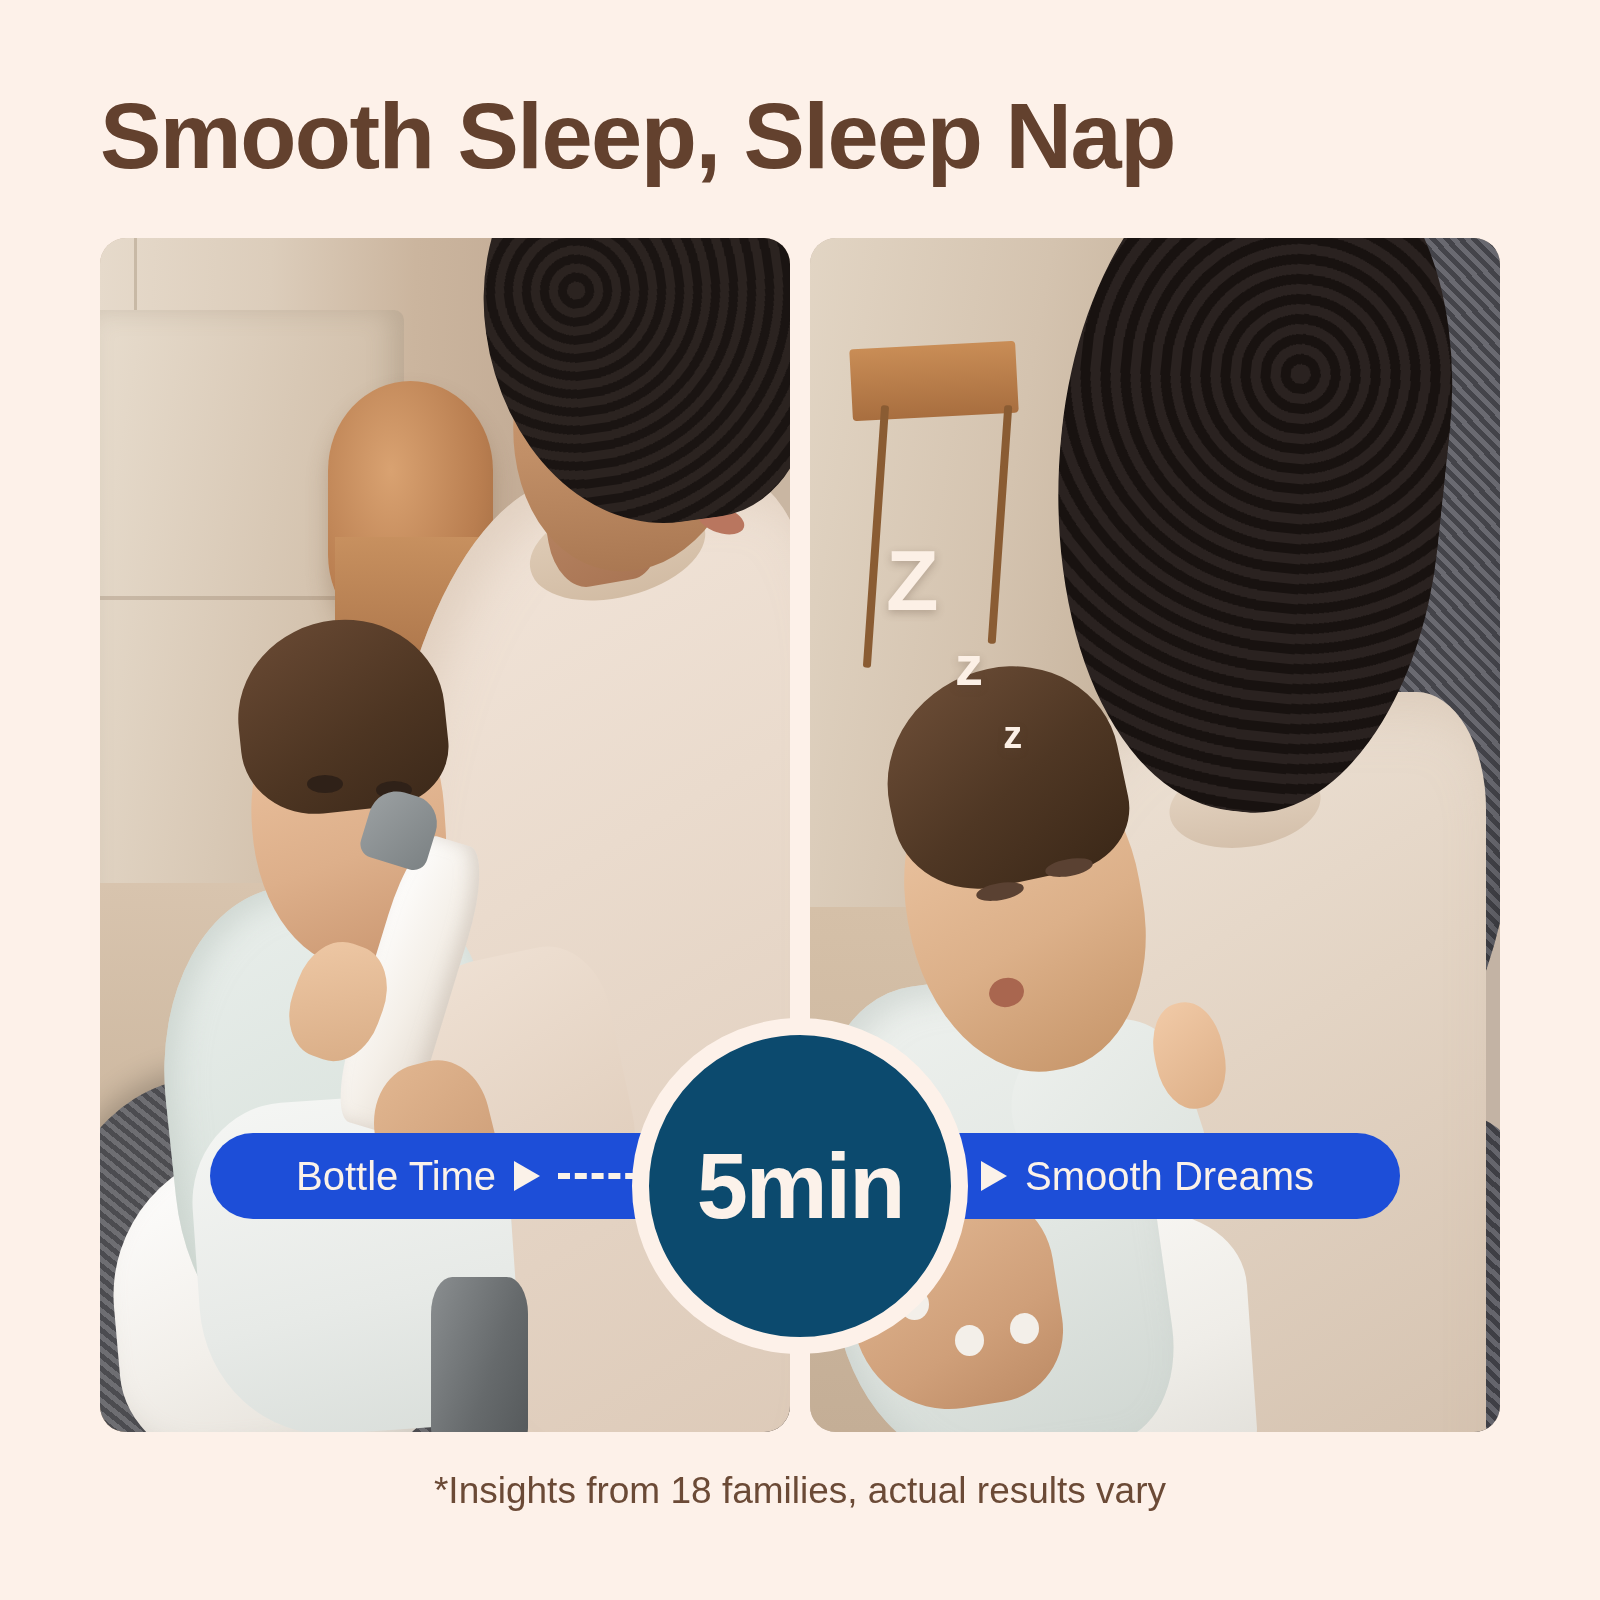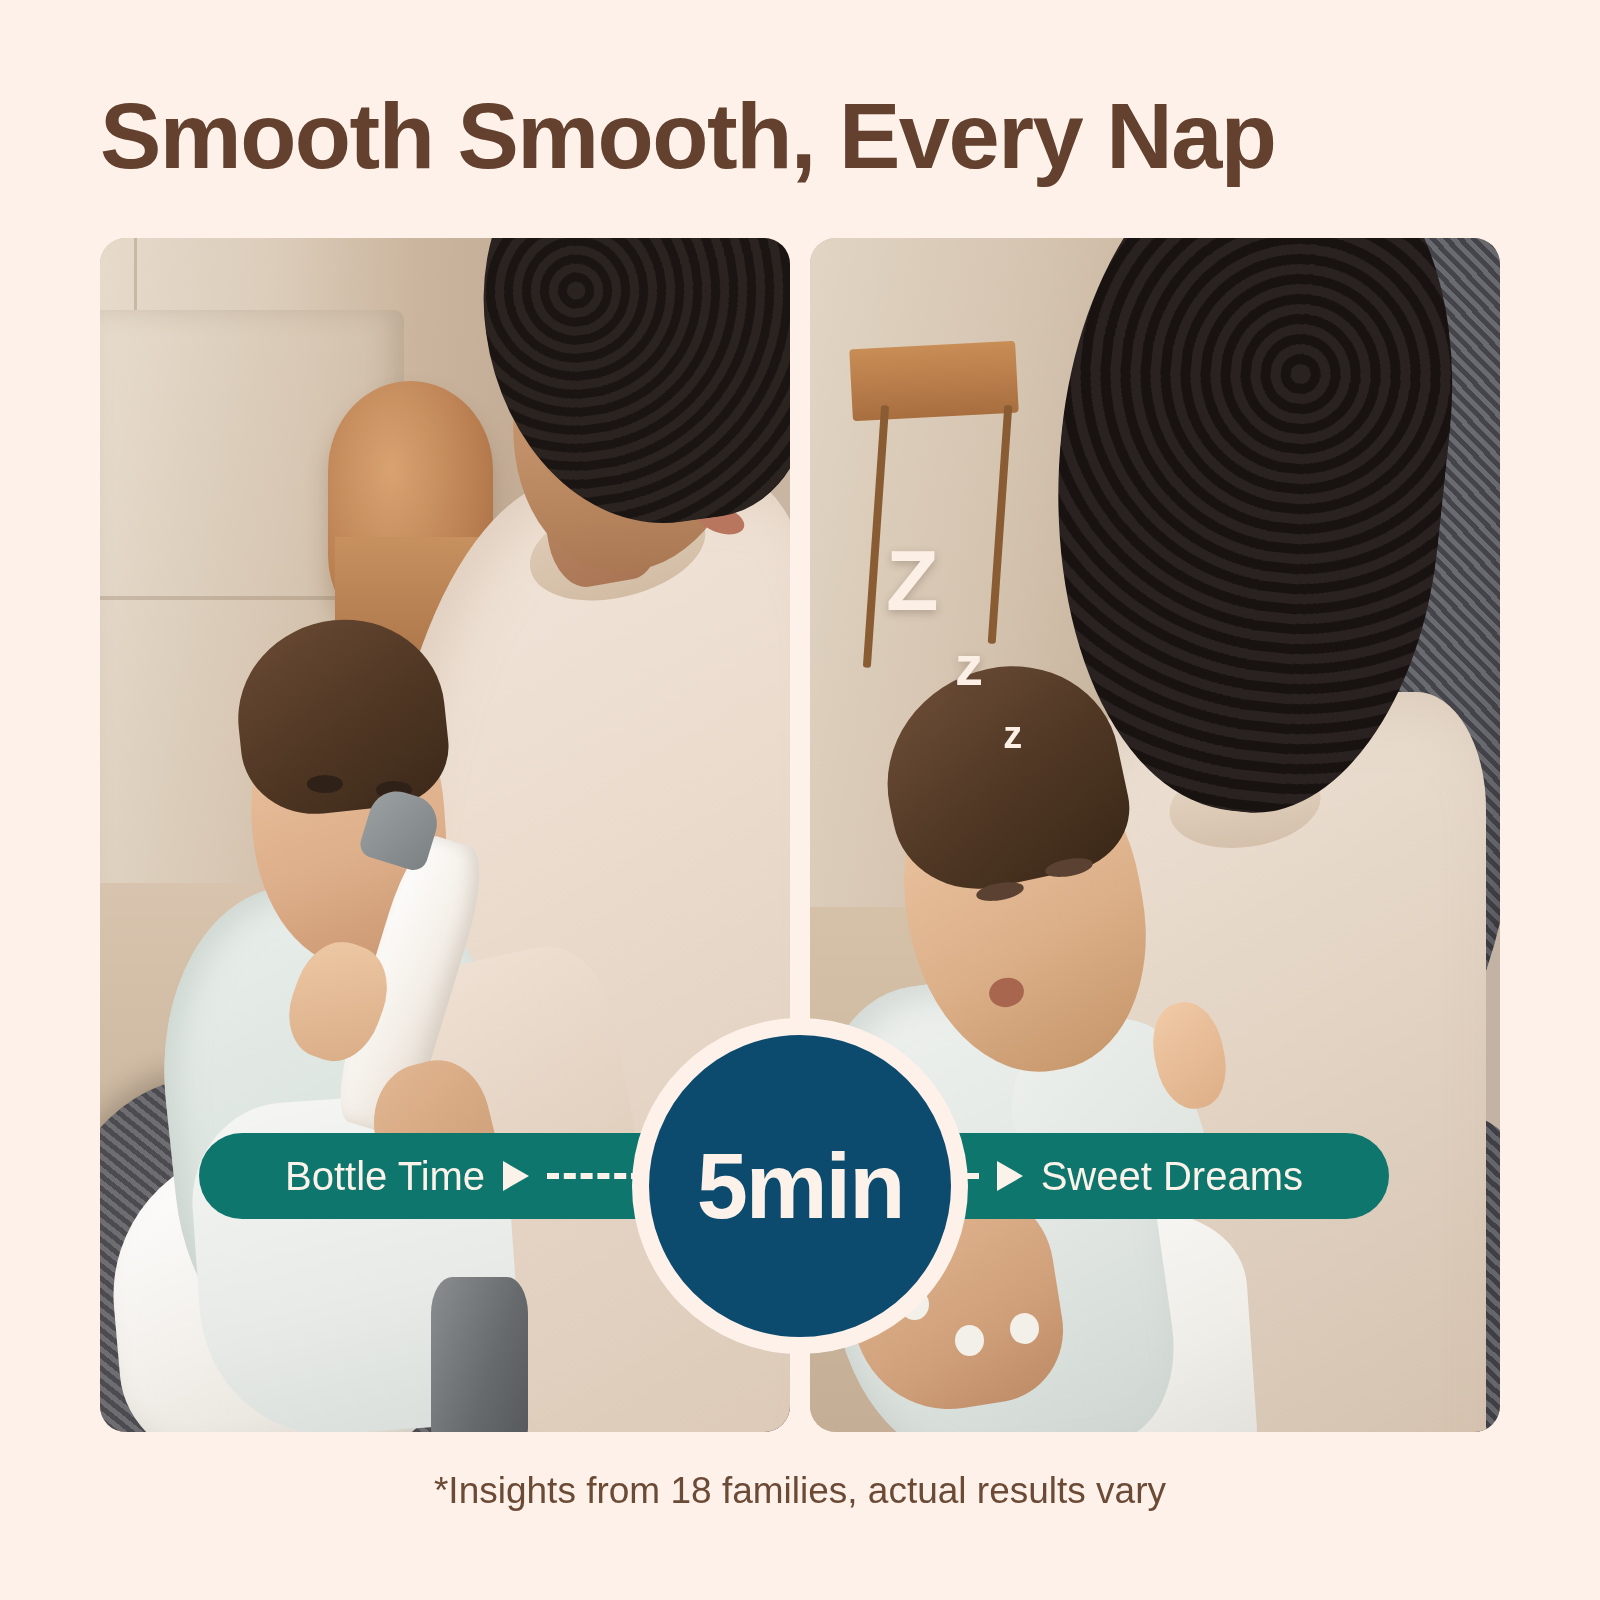--- a/index.html
+++ b/index.html
@@ -341,23 +341,23 @@
     transform:rotate(-4deg);
   }
 
   
   .zzz { position:absolute; color:#FCF0E6; font-weight:bold; line-height:1;
          text-shadow:0 3px 8px rgba(90,70,55,.30); }
 
   
   .banner {
     position:absolute;
-    left:199px; top:1133px;
+    left:210px; top:1133px;
     width:1190px; height:86px;
-    background:#0f766e;
+    background:#1d4ed8;
     border-radius:43px;
     display:flex;
     align-items:center;
     justify-content:space-between;
     padding:0 86px;
   }
   .banner-label {
     color:#FBF2E9;
     font-size:40px;
     white-space:nowrap;
@@ -400,21 +400,21 @@
     left:0; top:1470px;
     width:1600px;
     text-align:center;
     font-size:37px;
     color:#6B4A36;
   }
 </style>
 </head>
 <body>
 
-<div class="title">Smooth Smooth, Every Nap</div>
+<div class="title">Smooth Sleep, Sleep Nap</div>
 
 <div class="panels">
 
   <div class="panel ph-left">
     <div class="l-wall"></div>
     <div class="l-cab"></div>
     <div class="l-cab-line" style="top:30%"></div>
     <div class="l-cab-line" style="top:55%"></div>
     <div class="l-leg" style="left:12%;top:60%;height:14%"></div>
     <div class="l-leg" style="left:38%;top:60%;height:13%"></div>
@@ -484,21 +484,21 @@
 
 <div class="banner">
   <div class="banner-left">
     <span class="banner-label">Bottle Time</span>
     <span class="arrow-head"></span>
     <span class="dash-line"></span>
   </div>
   <div class="banner-right">
     <span class="dash-line"></span>
     <span class="arrow-head"></span>
-    <span class="banner-label">Sweet Dreams</span>
+    <span class="banner-label">Smooth Dreams</span>
   </div>
 </div>
 
 <div class="badge">
   <span class="badge-text">5min</span>
 </div>
 
 <div class="footer">*Insights from 18 families, actual results vary</div>
 
 </body></html>

